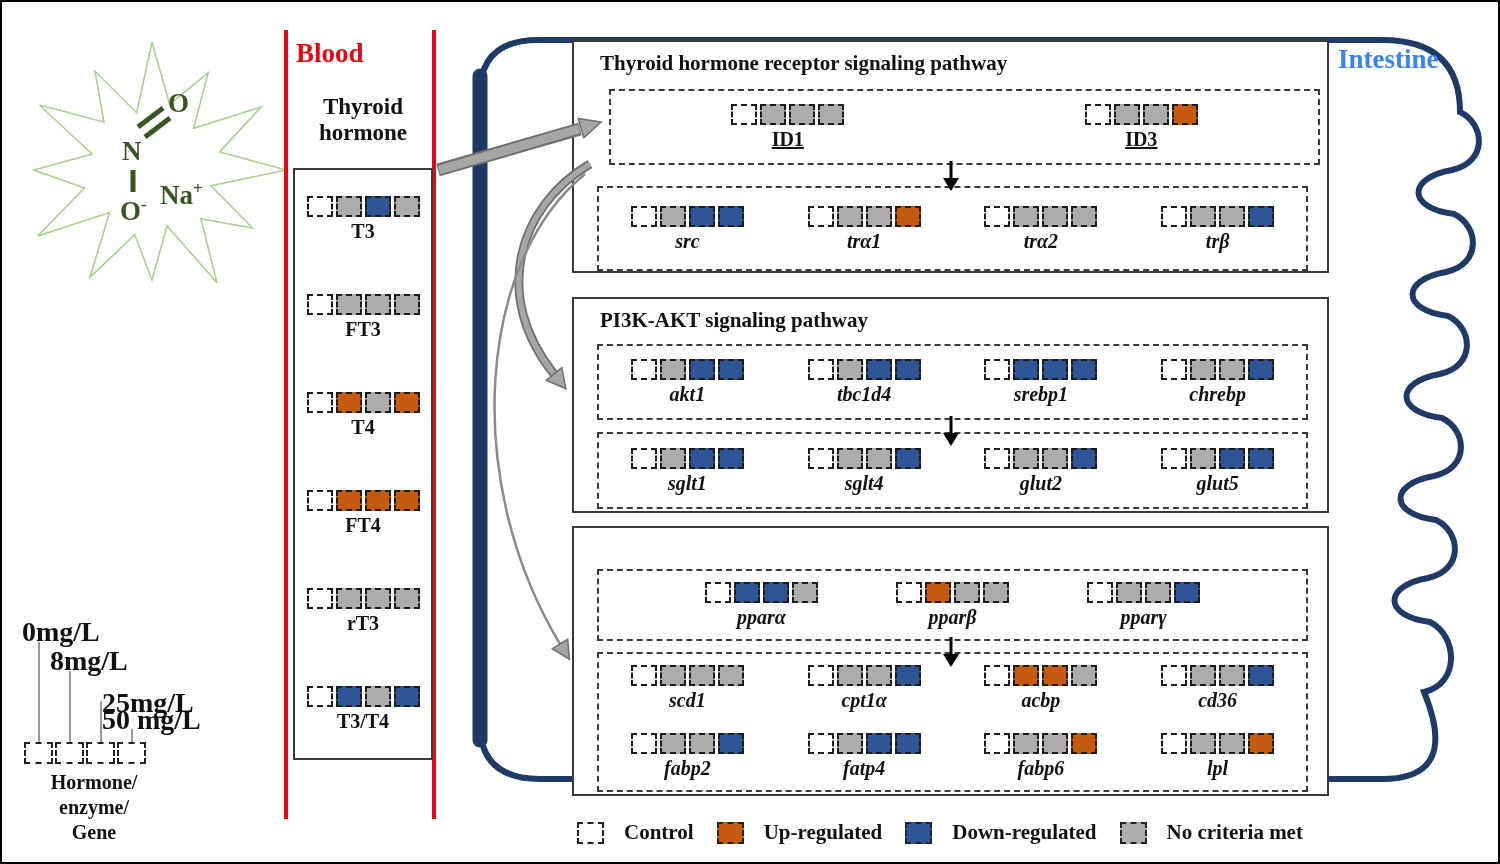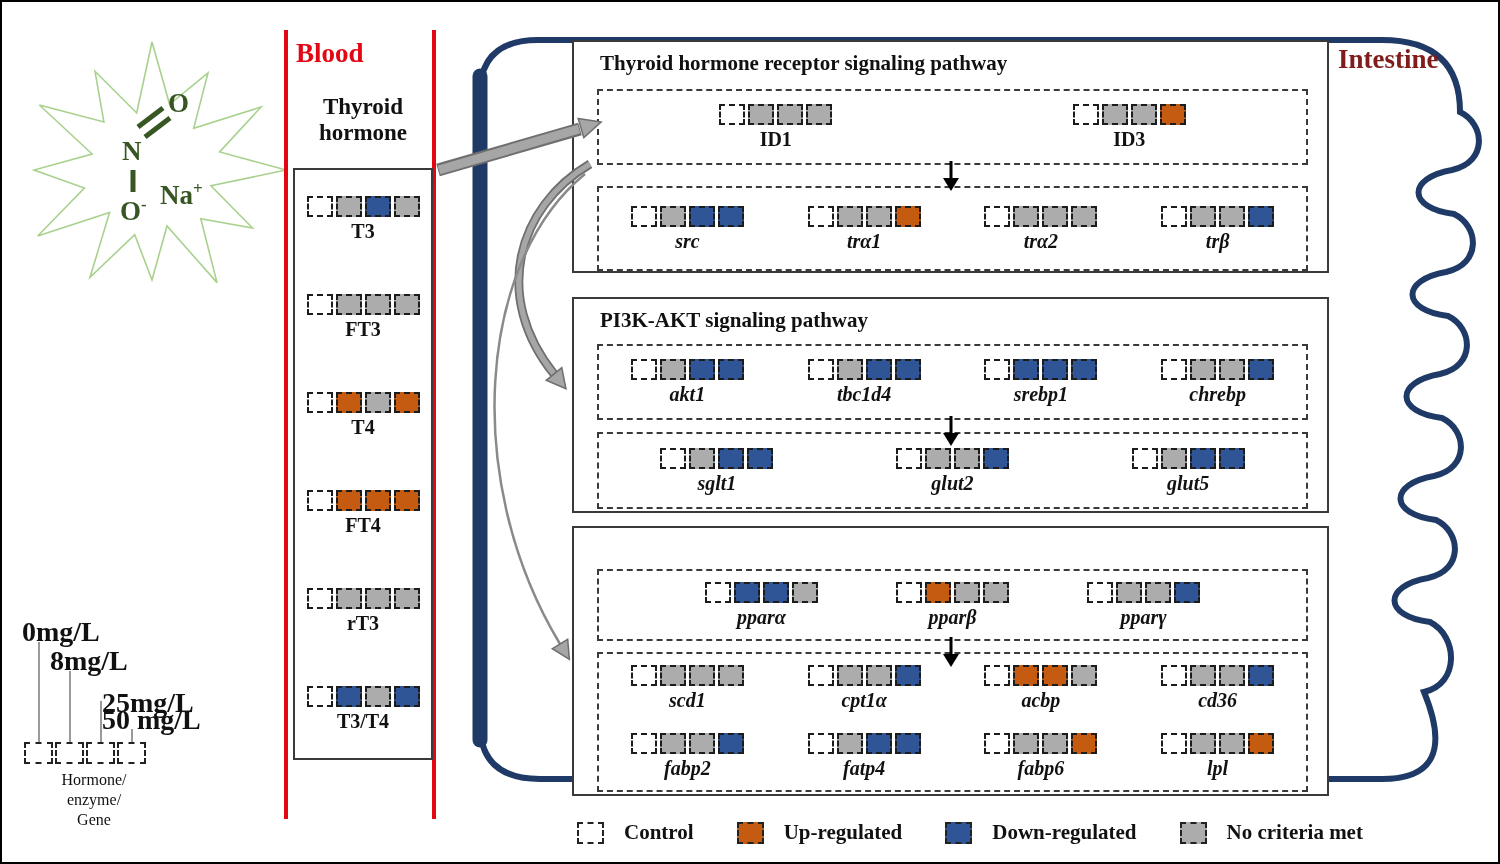--- a/index.html
+++ b/index.html
@@ -13,21 +13,21 @@
   #molecule{left:10px;top:16px;width:282px;height:292px;}
   #molecule .atom{position:absolute;font-weight:bold;font-size:27px;color:#375623;line-height:1;}
   #molecule sup{font-size:17px;}
   
   #dose-legend{left:12px;top:612px;width:210px;height:245px;}
   .dose-label{position:absolute;font-weight:bold;font-size:28px;white-space:nowrap;}
   .dline{position:absolute;width:2px;background:#9a9a9a;}
   #dose-boxes{position:absolute;left:10px;top:128px;display:flex;gap:2px;}
   .dose-cell{width:29px;height:22px;border:2px dashed #222;box-sizing:border-box;background:#fff;}
   #dose-caption{position:absolute;left:0;top:156px;width:160px;text-align:center;
-    font-weight:normal;font-size:16px;line-height:1.25;}
+    font-weight:bold;font-size:20px;line-height:1.25;}
   
   .redline{width:4px;background:#e30613;}
   #blood-title{left:294px;top:36px;font-size:27px;font-weight:bold;color:#e30613;}
   #blood-subtitle{left:292px;top:92px;width:138px;text-align:center;font-size:23px;font-weight:bold;line-height:1.15;}
   #hormone-box{left:291px;top:166px;width:140px;height:592px;border:2px solid #3a3a3a;
     box-sizing:border-box;display:flex;flex-direction:column;justify-content:space-around;align-items:center;}
   
   .entry{display:flex;flex-direction:column;align-items:center;gap:3px;}
   .cells{display:flex;gap:3px;}
   .cell{width:26px;height:21px;border:2px dashed #1c1c1c;box-sizing:border-box;}
@@ -35,26 +35,26 @@
   .italic .entry-label{font-style:italic;}
   
   .panel{position:absolute;background:#fff;border:2px solid #3a3a3a;box-sizing:border-box;z-index:3;}
   .panel-title{position:absolute;left:26px;top:9px;font-size:21px;font-weight:bold;}
   .dashed-box{position:absolute;border:2px dashed #3a3a3a;box-sizing:border-box;
     display:flex;flex-direction:column;justify-content:space-around;}
   .gene-row{display:flex;justify-content:space-around;align-items:center;flex:1;}
   .gene-row.tight{justify-content:center;gap:78px;}
   .varrow{position:absolute;left:50%;transform:translateX(-50%);width:22px;z-index:4;}
   
-  #legend{left:575px;top:818px;display:flex;gap:43px;align-items:center;z-index:5;}
+  #legend{left:575px;top:818px;display:flex;gap:23px;align-items:center;z-index:5;}
   .legend-item{display:flex;align-items:center;gap:20px;}
   .legend-swatch{width:27px;height:22px;border:2px dashed #222;box-sizing:border-box;}
   .legend-label{font-size:21px;font-weight:bold;}
   
-  #intestine-label{left:1336px;top:42px;font-size:27px;font-weight:bold;color:#7f1d1d;z-index:3;}
+  #intestine-label{left:1336px;top:42px;font-size:27px;font-weight:bold;color:#3b82f6;z-index:3;}
   #intestine-svg{left:458px;top:22px;z-index:1;}
   #arrows-svg{left:420px;top:90px;z-index:4;pointer-events:none;}
   #star-svg{position:absolute;left:0;top:0;}
 </style>
 </head>
 <body>
 
 <div id="root">
 
   <div class="abs" id="molecule">
@@ -172,21 +172,21 @@
     <polygon points="0,-10 21,0 0,10" transform="translate(159,36) rotate(-16.5)" fill="#a6a6a6" stroke="#6f6f6f" stroke-width="1.5"></polygon>
     <path d="M 168 72 C 95 115 70 205 132 282" fill="none" stroke="#6f6f6f" stroke-width="9"></path>
     <path d="M 168 72 C 95 115 70 205 132 282" fill="none" stroke="#a6a6a6" stroke-width="5.5"></path>
     <polygon points="0,-10 19,0 0,10" transform="translate(132,282) rotate(51)" fill="#a6a6a6" stroke="#6f6f6f" stroke-width="1.5"></polygon>
     <path d="M 163 82 C 55 170 40 390 138 552" fill="none" stroke="#8a8a8a" stroke-width="2.5"></path>
     <polygon points="0,-9 18,0 0,9" transform="translate(138,552) rotate(58.6)" fill="#a6a6a6" stroke="#6f6f6f" stroke-width="1.5"></polygon>
   </svg>
 
   <div class="panel" style="left:570px;top:38px;width:757px;height:233px;">
     <div class="panel-title">Thyroid hormone receptor signaling pathway</div>
-    <div class="dashed-box" style="left:23px;top:47px;width:711px;height:76px;">
+    <div class="dashed-box" style="left:35px;top:47px;width:711px;height:76px;text-decoration:underline;">
         <div class="gene-row">
           <div class="entry">
             <div class="cells">
               <div class="cell" style="background: rgb(255, 255, 255);"></div>
               <div class="cell" style="background: rgb(172, 172, 172);"></div>
               <div class="cell" style="background: rgb(172, 172, 172);"></div>
               <div class="cell" style="background: rgb(172, 172, 172);"></div>
             </div>
             <div class="entry-label">ID1</div>
           </div>
@@ -304,20 +304,29 @@
             </div>
             <div class="entry-label">sglt1</div>
           </div>
           <div class="entry italic">
             <div class="cells">
               <div class="cell" style="background: rgb(255, 255, 255);"></div>
               <div class="cell" style="background: rgb(172, 172, 172);"></div>
               <div class="cell" style="background: rgb(172, 172, 172);"></div>
               <div class="cell" style="background: rgb(47, 85, 151);"></div>
             </div>
+            <div class="entry-label">sglt4</div>
+          </div>
+          <div class="entry italic">
+            <div class="cells">
+              <div class="cell" style="background: rgb(255, 255, 255);"></div>
+              <div class="cell" style="background: rgb(172, 172, 172);"></div>
+              <div class="cell" style="background: rgb(172, 172, 172);"></div>
+              <div class="cell" style="background: rgb(47, 85, 151);"></div>
+            </div>
             <div class="entry-label">glut2</div>
           </div>
           <div class="entry italic">
             <div class="cells">
               <div class="cell" style="background: rgb(255, 255, 255);"></div>
               <div class="cell" style="background: rgb(172, 172, 172);"></div>
               <div class="cell" style="background: rgb(47, 85, 151);"></div>
               <div class="cell" style="background: rgb(47, 85, 151);"></div>
             </div>
             <div class="entry-label">glut5</div>

